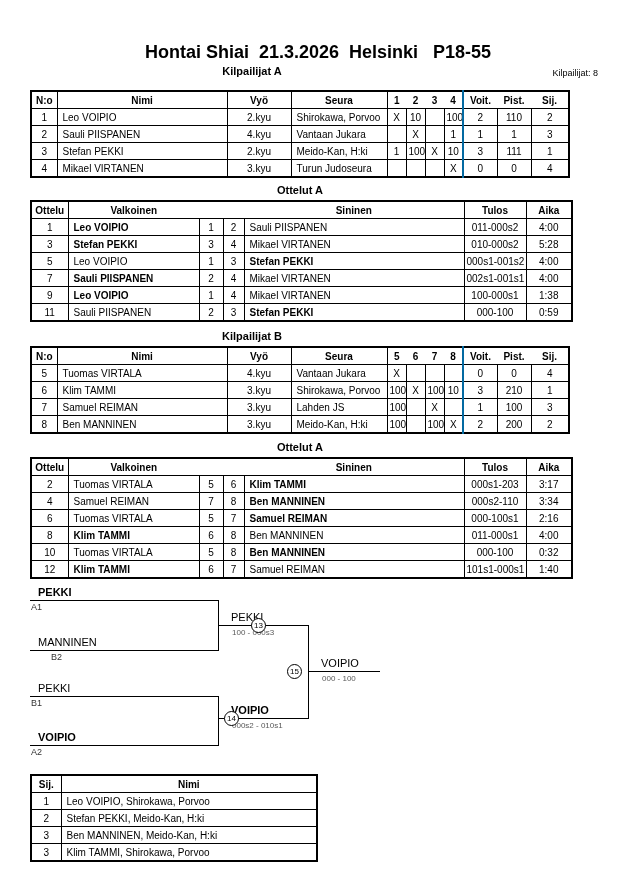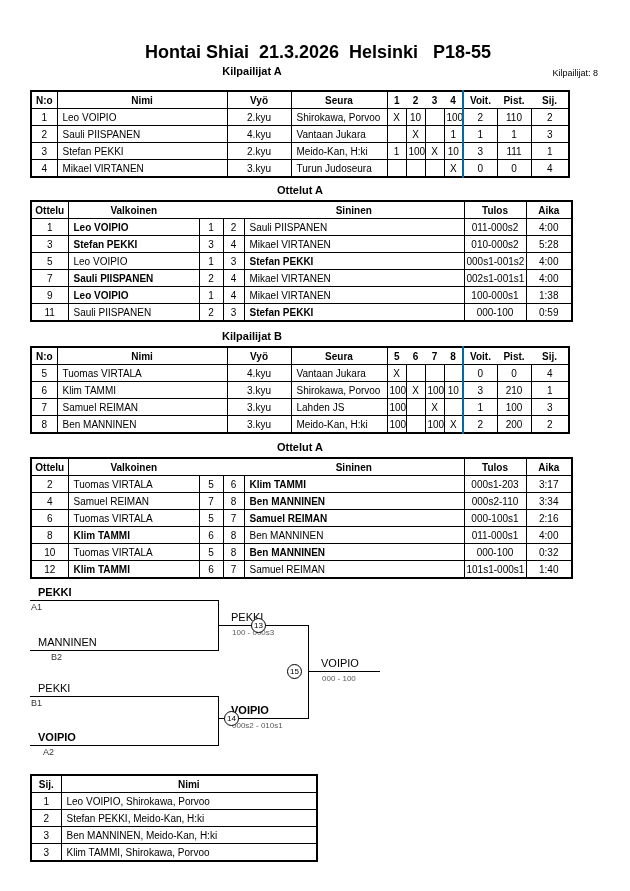--- a/index.html
+++ b/index.html
@@ -375,21 +375,21 @@
     <div class="abs bl" style="left:308px;top:625px;width:1px;height:94px;"></div>
     <div class="abs bl" style="left:308px;top:671px;width:72px;height:1px;"></div>
 
     <div class="abs b-name b-bold" style="left:38px;top:586px;">PEKKI</div>
     <div class="abs b-seed" style="left:31px;top:602px;">A1</div>
     <div class="abs b-name" style="left:38px;top:636px;">MANNINEN</div>
     <div class="abs b-seed" style="left:31px;top:652px;padding-left:20px;">B2</div>
     <div class="abs b-name" style="left:38px;top:682px;">PEKKI</div>
     <div class="abs b-seed" style="left:31px;top:698px;">B1</div>
     <div class="abs b-name b-bold" style="left:38px;top:731px;">VOIPIO</div>
-    <div class="abs b-seed" style="left:31px;top:747px;margin-left:12px;">A2</div>
+    <div class="abs b-seed" style="left:31px;top:747px;">A2</div>
 
     <div class="abs b-circle" style="left:211px;top:618px;margin-left:40px;">13</div>
     <div class="abs b-circle" style="left:224px;top:711px;">14</div>
     <div class="abs b-circle" style="left:287px;top:664px;">15</div>
 
     <div class="abs b-name" style="left:231px;top:611px;">PEKKI</div>
     <div class="abs b-score" style="left:232px;top:628px;">100 - 000s3</div>
     <div class="abs b-name b-bold" style="left:231px;top:704px;">VOIPIO</div>
     <div class="abs b-score" style="left:232px;top:721px;">000s2 - 010s1</div>
     <div class="abs b-name" style="left:321px;top:657px;">VOIPIO</div>

